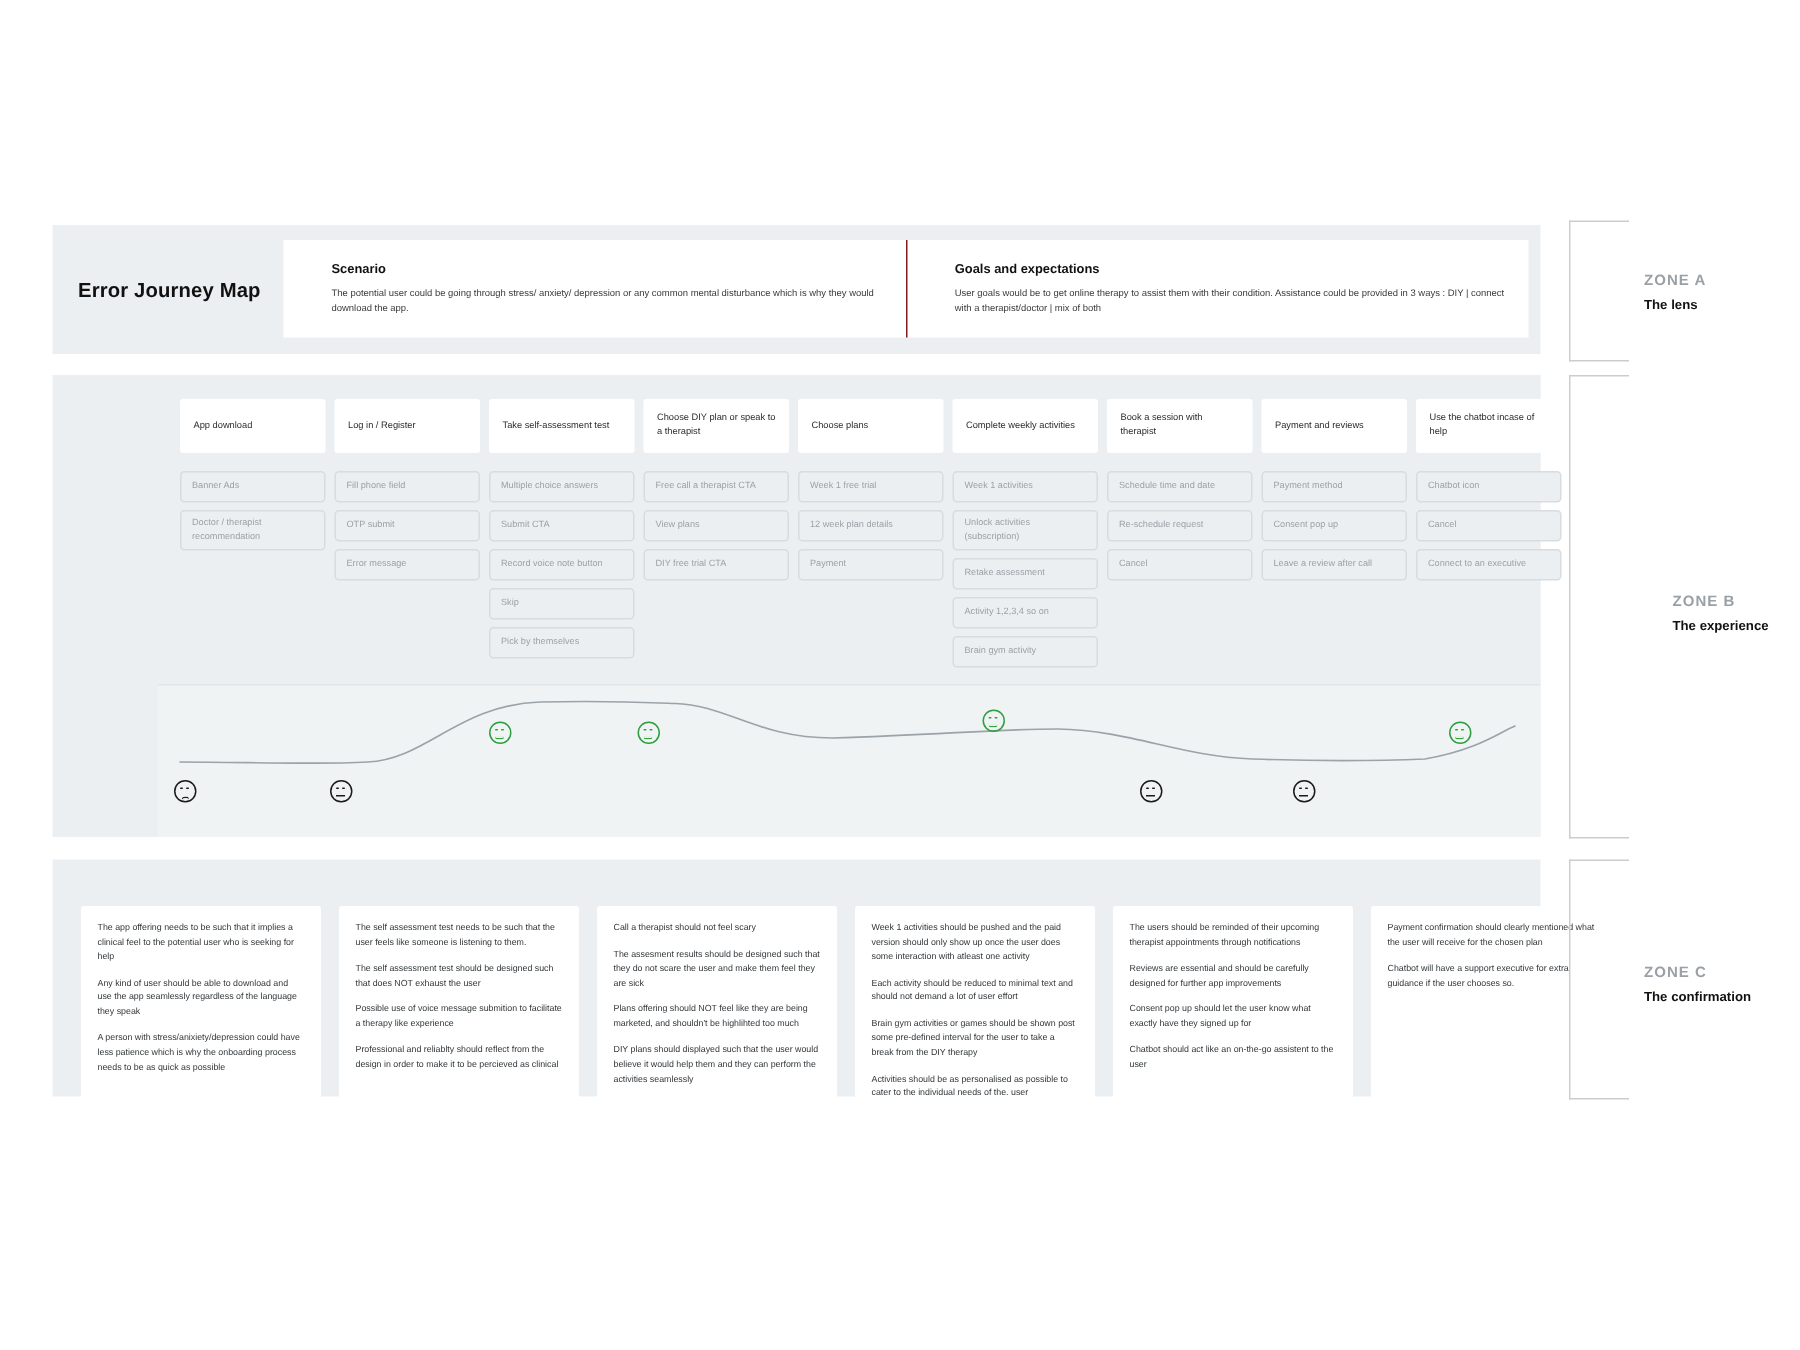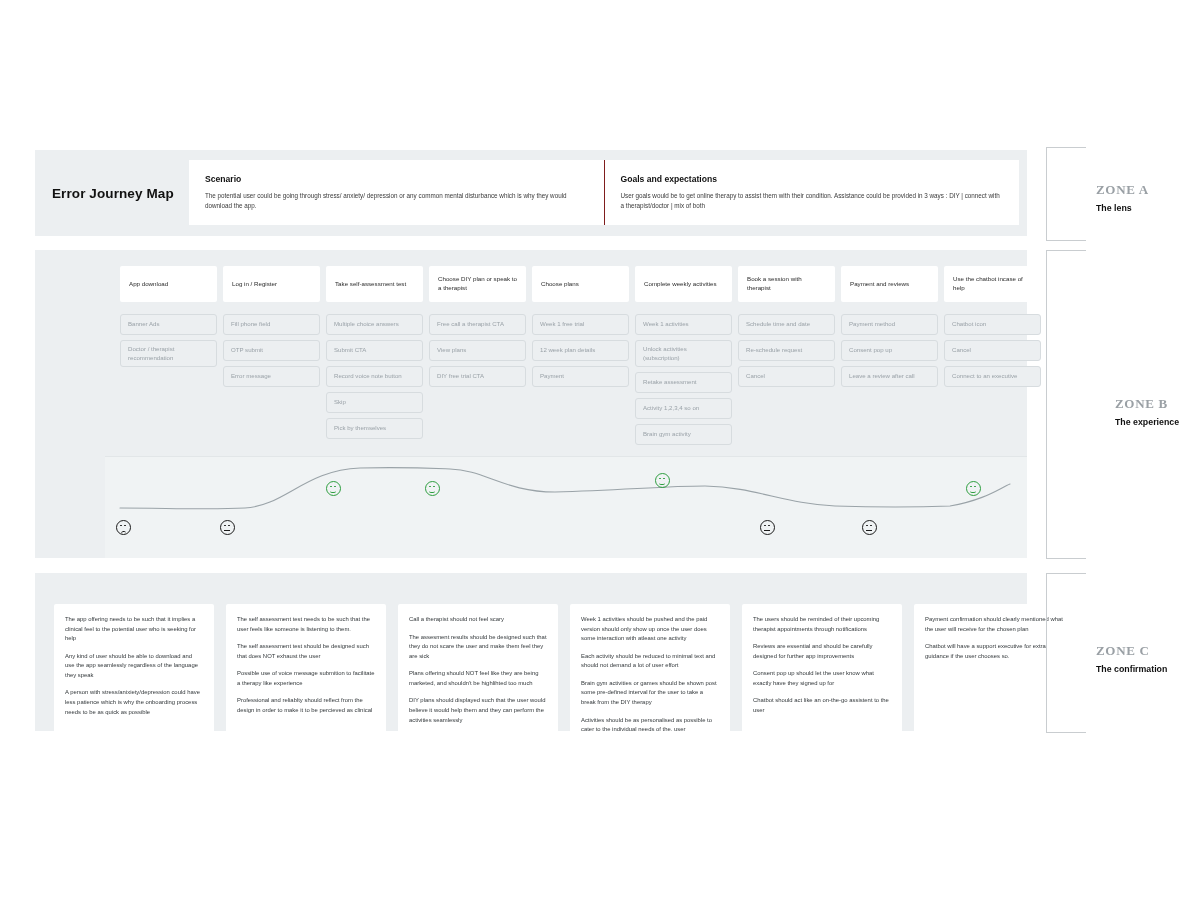--- a/index.html
+++ b/index.html
@@ -20,21 +20,21 @@
     display:flex; align-items:center;
   }
   .jm-title{
     width:150px; margin-left:17px;
     font-size:13.5px; font-weight:bold; color:#111; letter-spacing:.1px;
   }
   .header-cards{
     position:absolute; left:189px; top:160px; width:830px; height:65px;
     background:#ffffff; display:flex;
   }
-  .hdr-card{ flex:1 1 0; padding:14px 16px 10px 16px; }
+  .hdr-card{ flex:1 1 0; padding:14px 16px 10px 32px; }
   .hdr-card.second{ border-left:1px solid #7f1d1d; }
   .hdr-card h3{ margin:0 0 7px 0; font-size:8.6px; font-weight:bold; color:#111; }
   .hdr-card p{ margin:0; font-size:6.3px; line-height:1.55; color:#3a3a3a; }
 
   
   .zoneb{
     position:absolute; left:35px; top:250px; width:992px; height:308px;
     background:#eceff1;
   }
   .rail{
@@ -106,21 +106,21 @@
 
   
   .bracket{
     position:absolute; border:1px solid #c9cdd0; border-right:none;
     background:transparent; width:40px; left:1046px;
   }
   .bracket.a{ top:147px; height:94px; }
   .bracket.b{ top:250px; height:309px; }
   .bracket.c{ top:573px; height:160px; }
   .zone-lbl{ position:absolute; left:1096px; }
-  .zone-lbl .code{ font-size:13px; font-weight:bold; color:#9aa0a5; letter-spacing:.7px; margin-bottom:5px;font-family:Liberation Serif, serif; }
+  .zone-lbl .code{ font-size:10px; font-weight:bold; color:#9aa0a5; letter-spacing:.7px; margin-bottom:5px; }
   .zone-lbl .name{ font-size:8.8px; font-weight:bold; color:#111; }
   .zone-lbl.a{ top:182px; }
   .zone-lbl.b{ top:396px;margin-left:19px; }
   .zone-lbl.c{ top:643px; }
 </style>
 </head>
 <body>
 
 <div class="header-band">
   <div class="jm-title">Error Journey Map</div>

